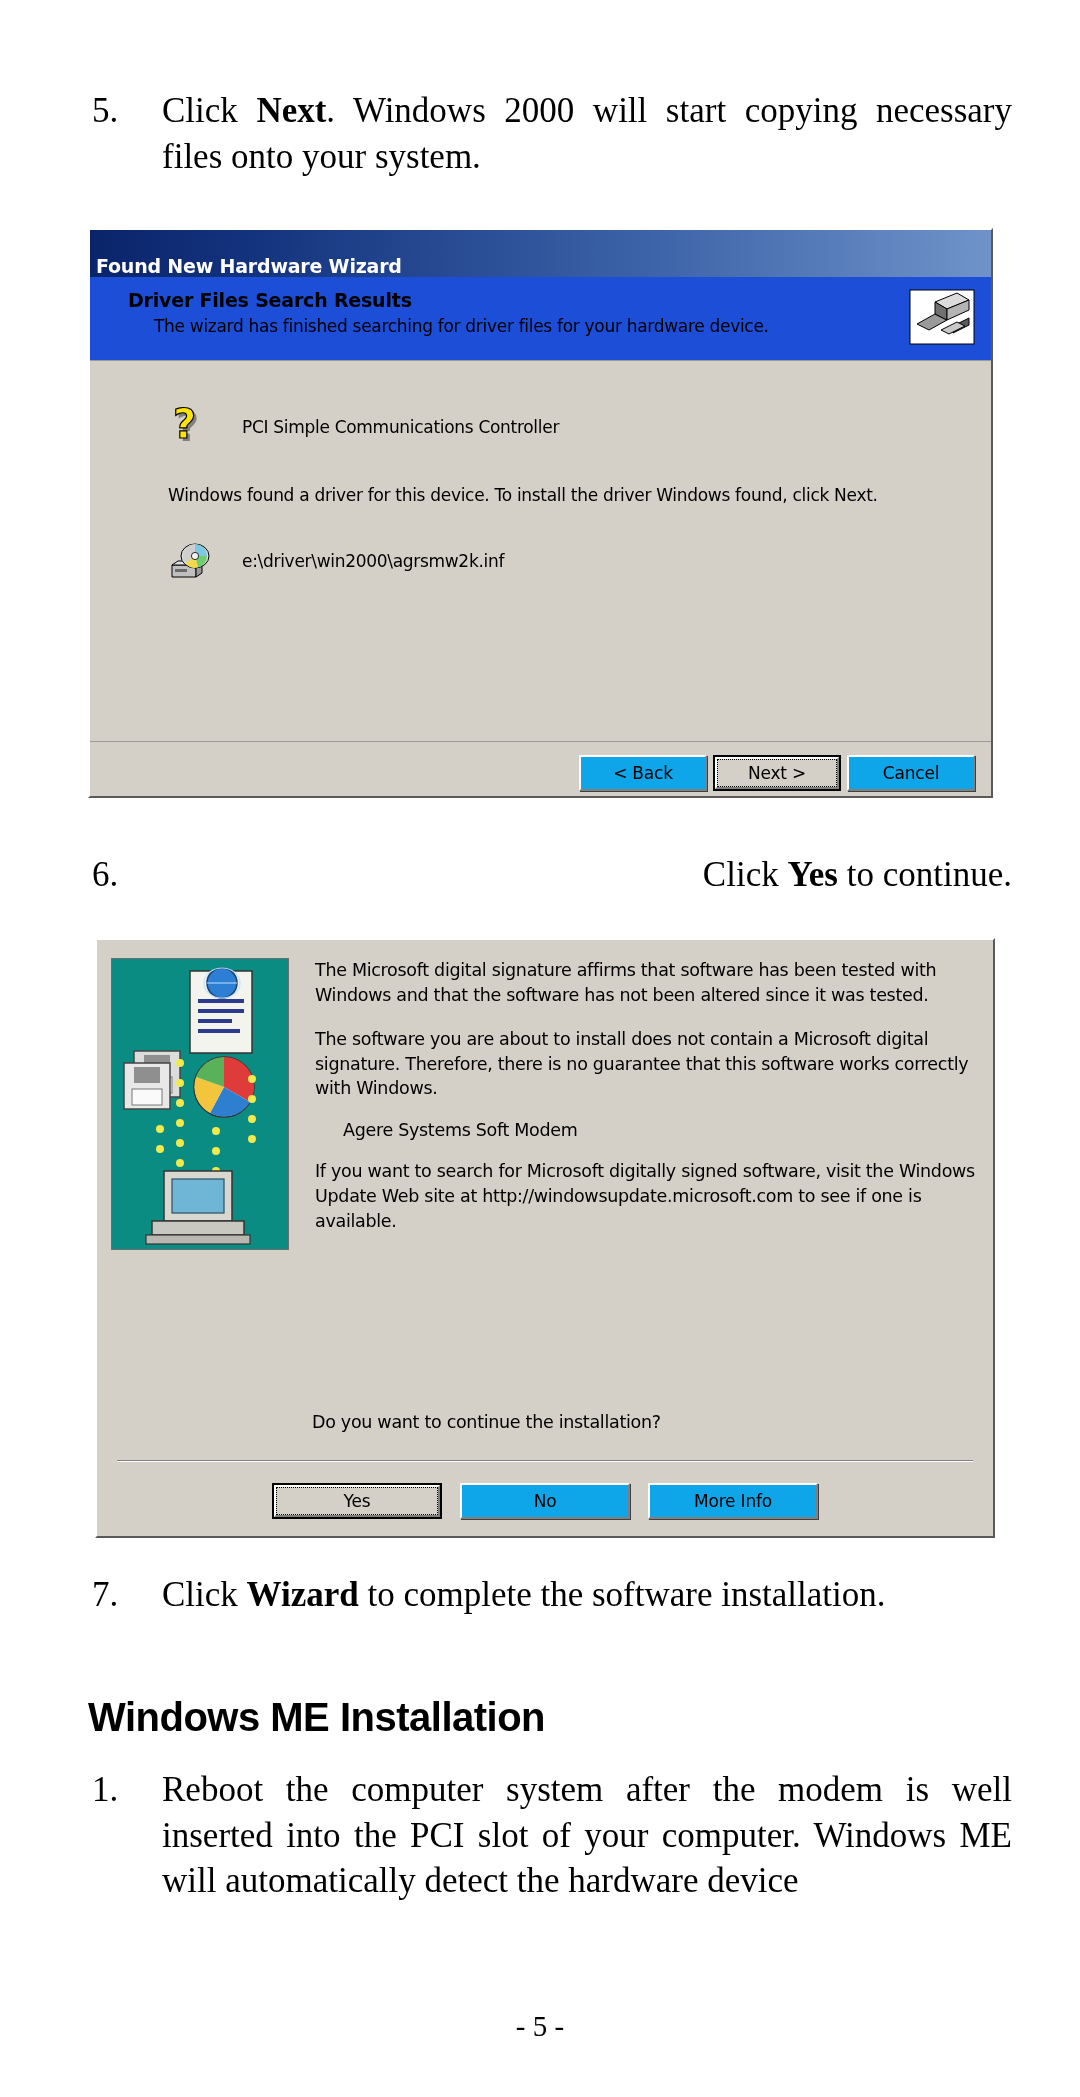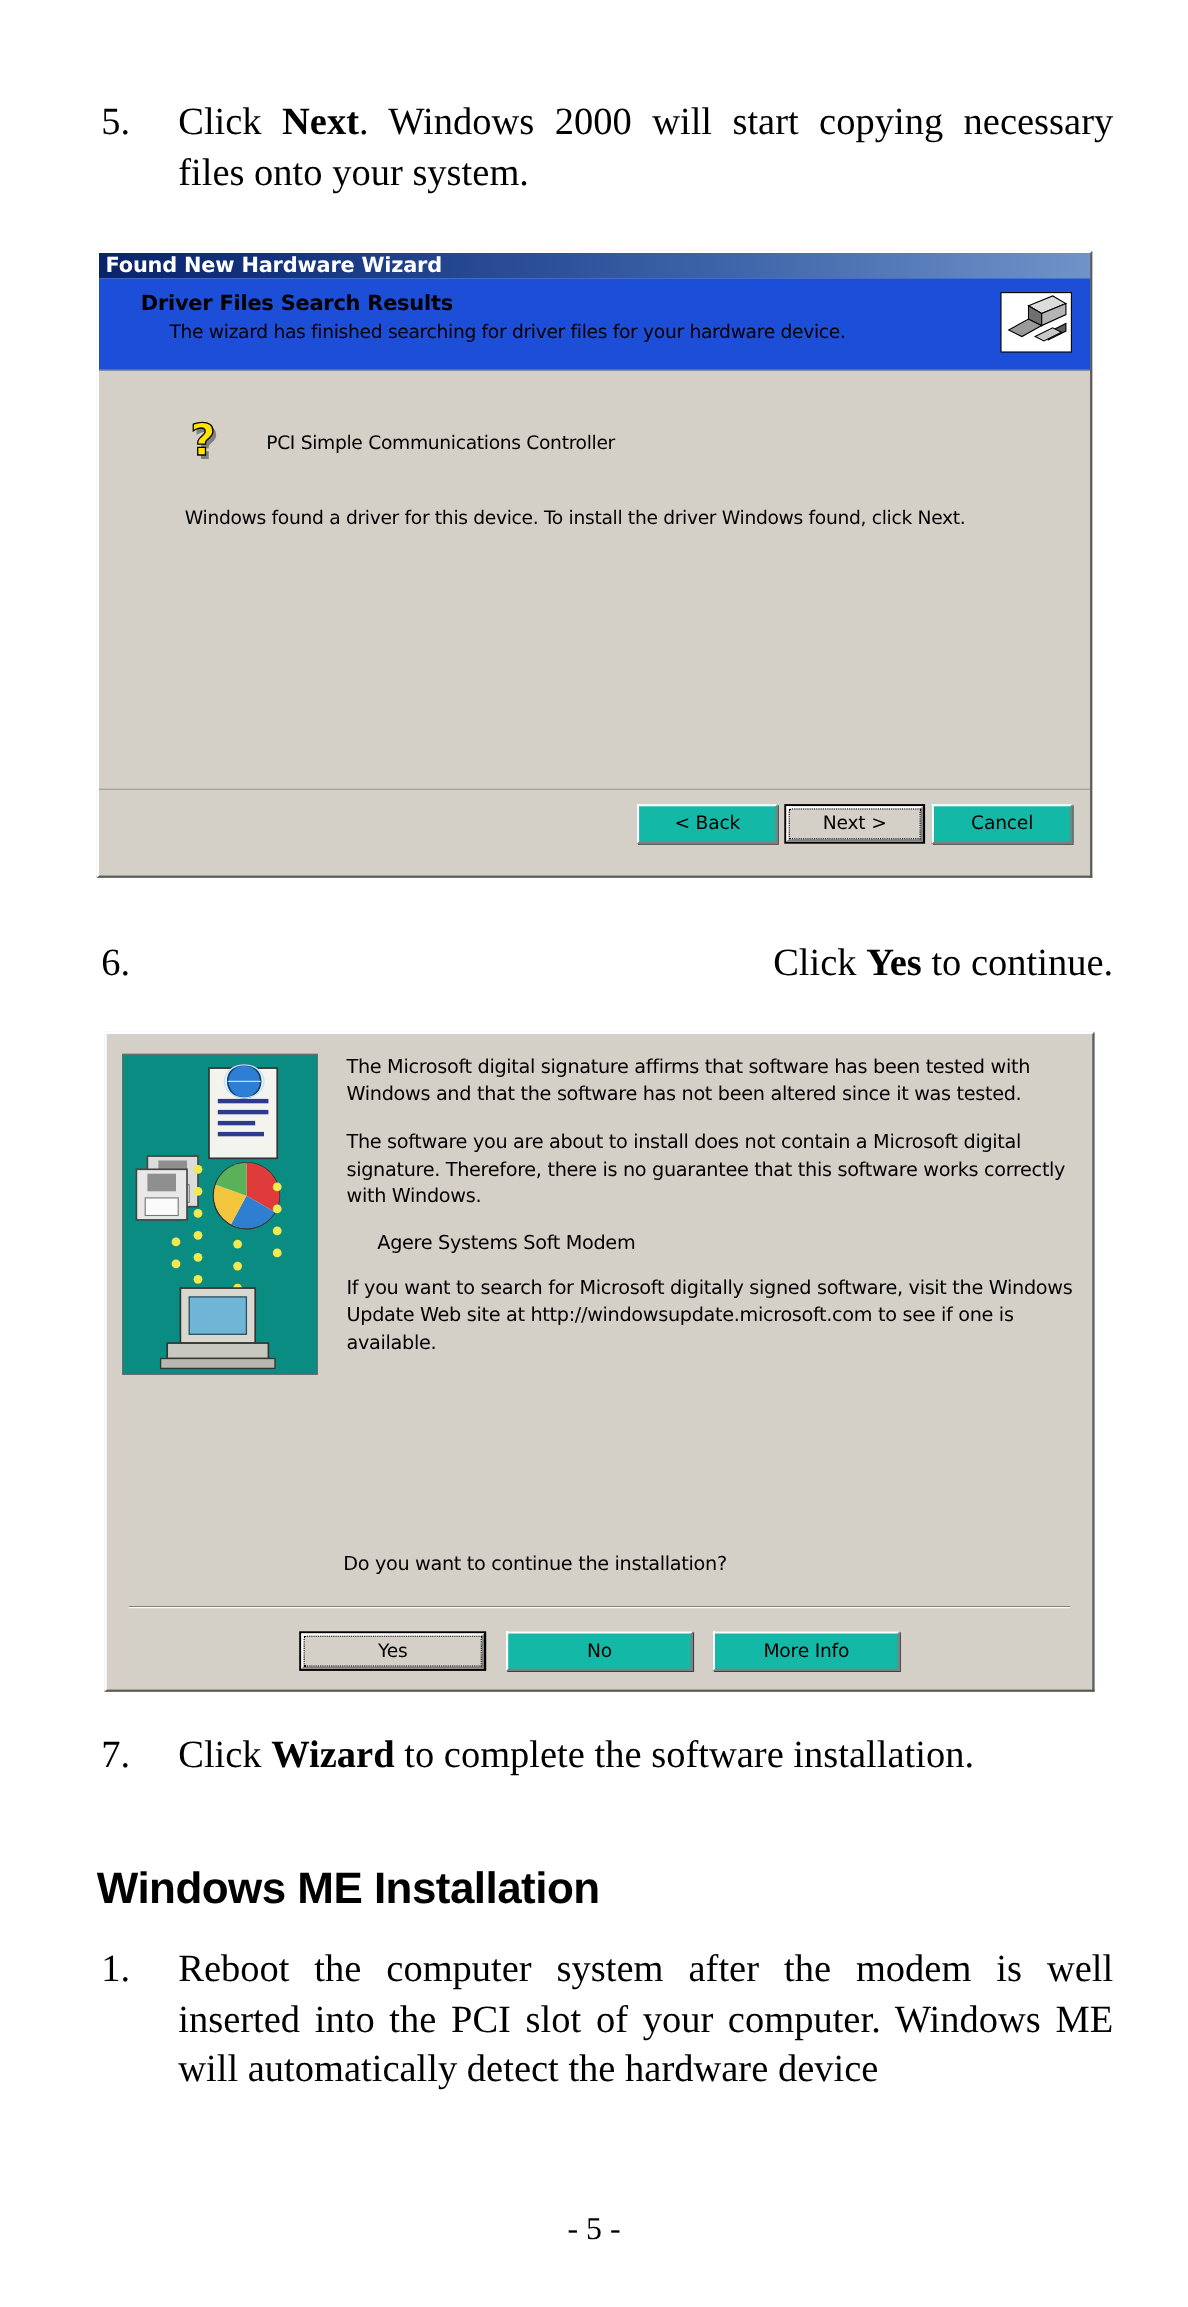--- a/index.html
+++ b/index.html
@@ -63,24 +63,24 @@
     position: absolute;
     background: #d4d0c8;
     box-sizing: border-box;
     border-top: 2px solid #ffffff;
     border-left: 2px solid #ffffff;
     border-right: 2px solid #5a5a5a;
     border-bottom: 2px solid #5a5a5a;
     font-family: "DejaVu Sans", "Liberation Sans", sans-serif;
   }
   .titlebar {
-    height: 23px;
+    height: 47px;
     background: linear-gradient(to right, #0a246a 0%, #14337e 18%, #3c63a8 62%, #6f93c9 100%);
     display: flex;
-    align-items: flex-start;
+    align-items: flex-end;
     padding: 0 4px 0 6px;
     box-sizing: border-box;
   }
   .titlebar .tb-text {
     color: #ffffff;
     font-size: 19px;
     font-weight: bold;
     letter-spacing: -0.2px;
     white-space: nowrap;
   }
@@ -165,21 +165,21 @@
     border-top: 1px solid #9a9a9a;
     display: flex;
     align-items: center;
     justify-content: flex-end;
     padding-right: 16px;
     box-sizing: border-box;
     gap: 6px;
   }
 
   .btn {
-    background: #14b8a6;
+    background: #0ea5e9;
     border-top: 2px solid #ffffff;
     border-left: 2px solid #ffffff;
     border-right: 2px solid #808080;
     border-bottom: 2px solid #808080;
     box-shadow: 1px 1px 0 0 #404040;
     font-family: "DejaVu Sans", "Liberation Sans", sans-serif;
     font-size: 17px;
     color: #000;
     height: 36px;
     min-width: 128px;
@@ -309,20 +309,37 @@
           <svg viewBox="0 0 46 44" width="46" height="44" aria-hidden="true">
             <text x="8" y="36" font-family="DejaVu Sans, sans-serif" font-size="40" font-weight="bold" fill="#808080">?</text>
             <text x="5" y="33" font-family="DejaVu Sans, sans-serif" font-size="40" font-weight="bold" fill="#ffe400" stroke="#000" stroke-width="1.2">?</text>
           </svg>
         </div>
         <div class="lbl">PCI Simple Communications Controller</div>
       </div>
 
       <div class="wiz-line" style="margin-top:36px;">Windows found a driver for this device. To install the driver Windows found, click Next.</div>
 
+      <div class="wiz-item" style="margin-top:34px;">
+        <div class="ico">
+          <svg viewBox="0 0 46 44" width="46" height="44" aria-hidden="true">
+            <path d="M4 26 L28 26 L28 38 L4 38 Z" fill="#c0c0c0" stroke="#000" stroke-width="1"></path>
+            <path d="M4 26 L10 22 L34 22 L28 26 Z" fill="#e0e0e0" stroke="#000" stroke-width="1"></path>
+            <path d="M28 26 L34 22 L34 34 L28 38 Z" fill="#9a9a9a" stroke="#000" stroke-width="1"></path>
+            <rect x="7" y="30" width="12" height="3" fill="#6a6a6a"></rect>
+            <ellipse cx="27" cy="17" rx="14" ry="12" fill="#dcdcdc" stroke="#000" stroke-width="1"></ellipse>
+            <path d="M27 5 A12 12 0 0 1 39 17 L27 17 Z" fill="#7ec8e3"></path>
+            <path d="M39 17 A12 12 0 0 1 30 28.5 L27 17 Z" fill="#6fce6f"></path>
+            <path d="M30 28.5 A12 12 0 0 1 17.5 24 L27 17 Z" fill="#f3d84a"></path>
+            <path d="M17.5 24 A12 12 0 0 1 27 5 L27 17 Z" fill="#cfcfcf"></path>
+            <circle cx="27" cy="17" r="3.6" fill="#f2f2f2" stroke="#000" stroke-width="0.8"></circle>
+          </svg>
+        </div>
+        <div class="lbl">e:\driver\win2000\agrsmw2k.inf</div>
+      </div>
 
       <div class="wiz-footer">
         <div class="btn">
           <span>&lt; Back</span>
         </div>
         <div class="btn default">
           <div class="inner">
             <div class="focusring">
               <span>Next &gt;</span>
             </div>

